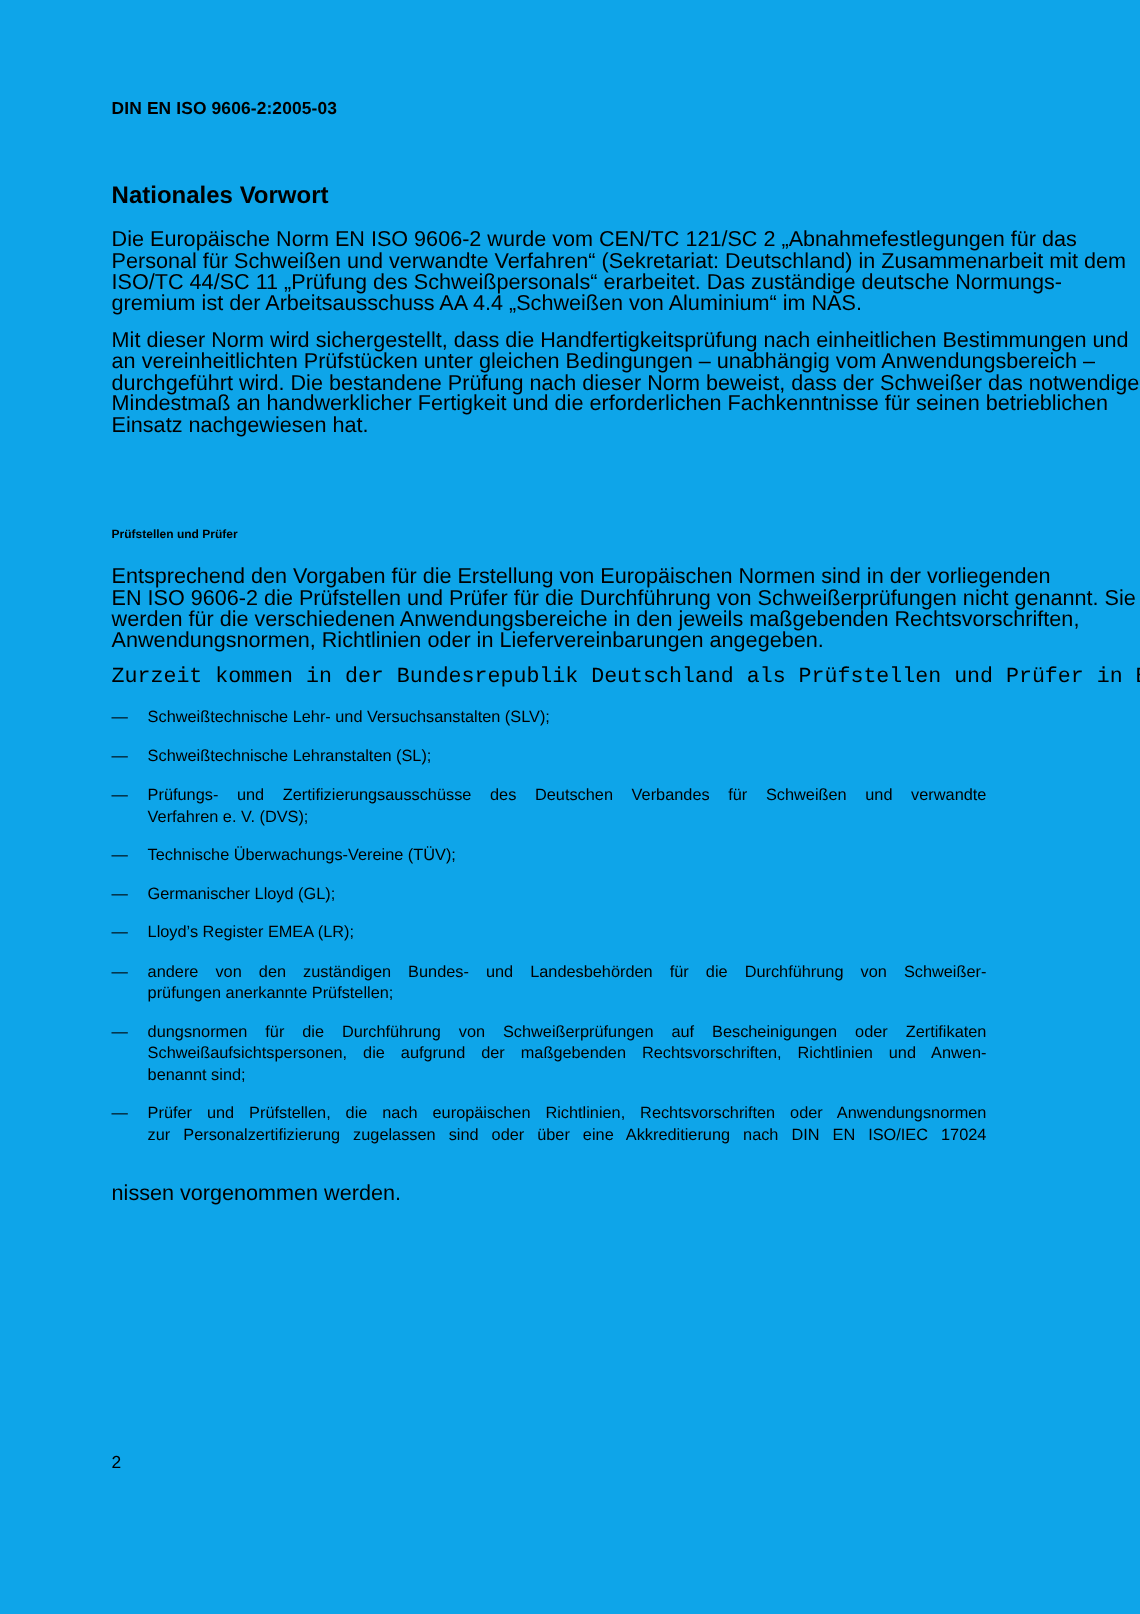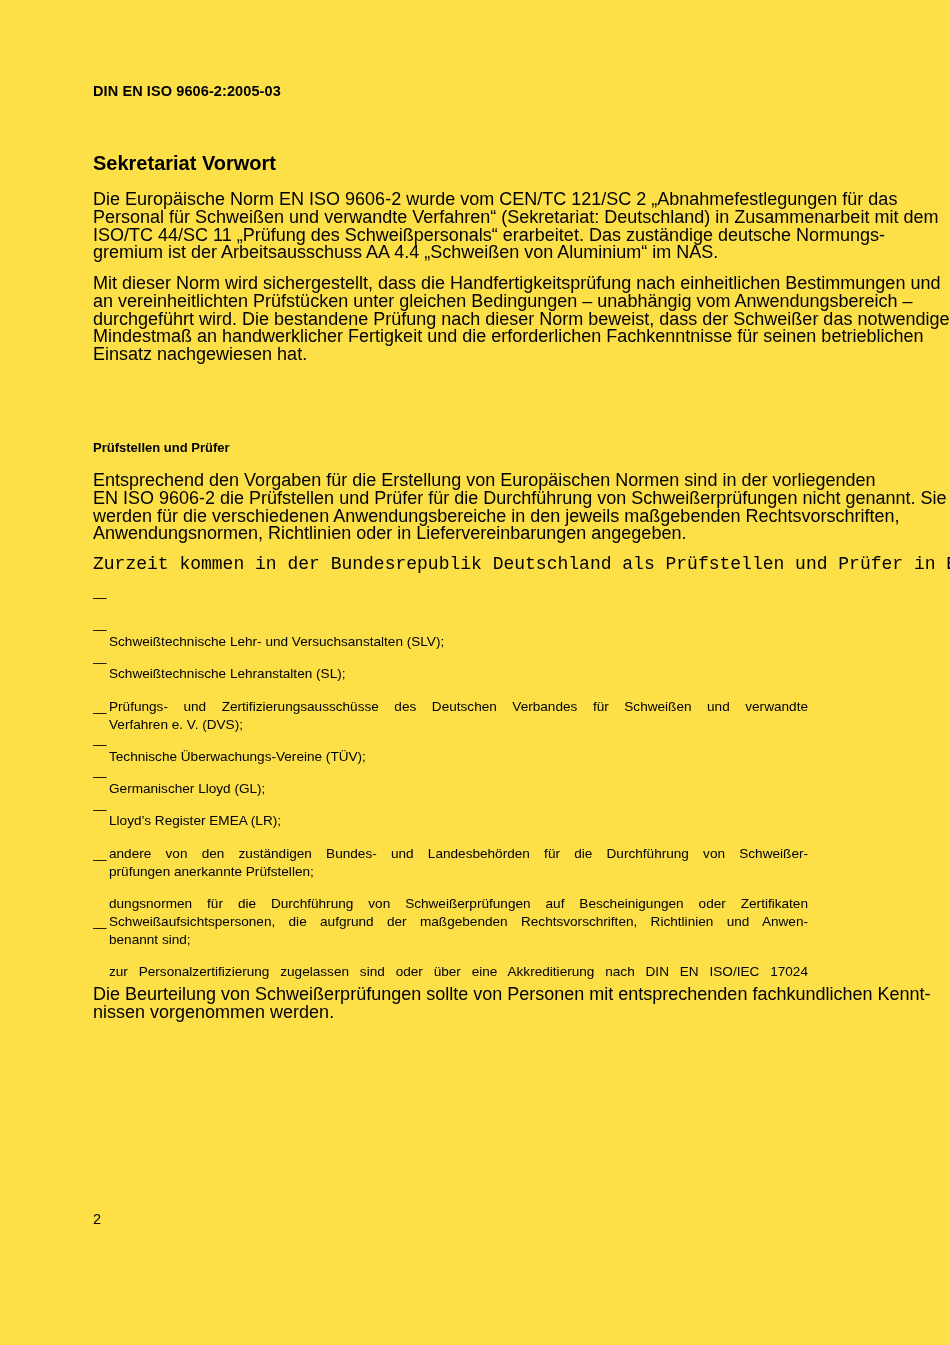--- a/index.html
+++ b/index.html
@@ -12,21 +12,21 @@
       height: 1345px;
       position: relative;
       overflow: hidden;
       font-family: "Liberation Sans", sans-serif;
       color: #000000;
     }
     .page {
       position: absolute;
       left: 0; top: 0;
       width: 950px; height: 1345px;
-      background: #fde047;
+      background: #0ea5e9;
     }
     .doc-id {
       position: absolute;
       left: 93px;
       top: 83px;
       font-size: 14.5px;
       font-weight: bold;
       letter-spacing: 0.1px;
     }
     .title {
@@ -51,58 +51,57 @@
       white-space: nowrap;
       height: 17.8px;
     }
     .line.last {
       text-align-last: left;
     }
     .subhead {
       position: absolute;
       left: 93px;
       top: 440px;
-      font-size: 13px;
+      font-size: 10px;
       font-weight: bold;
       margin: 0;
     }
     .item {
       position: absolute;
       left: 93px;
       width: 729px;
       font-size: 13.6px;
       line-height: 17.8px;
     }
     .dash {
       position: absolute;
       left: 0;
       top: 0;
       width: 18px;
     }
     .item-text {
       position: absolute;
-      left: 16px;
+      left: 30px;
       width: 699px;
-      margin-top: 44px;
     }
     .page-number {
       position: absolute;
       left: 93px;
       top: 1211px;
       font-size: 14.5px;
     }
   </style>
 </head>
 <body>
 
 <div class="page">
 
   <div class="doc-id">DIN EN ISO 9606-2:2005-03</div>
 
-  <h1 class="title">Sekretariat Vorwort</h1>
+  <h1 class="title">Nationales Vorwort</h1>
 
   <div class="block" style="top:191px;">
     <span class="line">Die Europäische Norm EN ISO 9606-2 wurde vom CEN/TC 121/SC 2 „Abnahmefestlegungen für das</span>
     <span class="line">Personal für Schweißen und verwandte Verfahren“ (Sekretariat: Deutschland) in Zusammenarbeit mit dem</span>
     <span class="line">ISO/TC 44/SC 11 „Prüfung des Schweißpersonals“ erarbeitet. Das zuständige deutsche Normungs-</span>
     <span class="line last">gremium ist der Arbeitsausschuss AA 4.4 „Schweißen von Aluminium“ im NAS.</span>
   </div>
 
   <div class="block" style="top:275px;">
     <span class="line">Mit dieser Norm wird sichergestellt, dass die Handfertigkeitsprüfung nach einheitlichen Bestimmungen und</span>
@@ -182,24 +181,24 @@
     <div class="item-text">
       <span class="line">dungsnormen für die Durchführung von Schweißerprüfungen auf Bescheinigungen oder Zertifikaten</span>
       <span class="line">Schweißaufsichtspersonen, die aufgrund der maßgebenden Rechtsvorschriften, Richtlinien und Anwen-</span>
       <span class="line last">benannt sind;</span>
     </div>
   </div>
 
   <div class="item" style="top:919px;">
     <span class="dash">—</span>
     <div class="item-text">
+      <span class="line">Prüfer und Prüfstellen, die nach europäischen Richtlinien, Rechtsvorschriften oder Anwendungsnormen</span>
       <span class="line">zur Personalzertifizierung zugelassen sind oder über eine Akkreditierung nach DIN EN ISO/IEC 17024</span>
     </div>
   </div>
 
   <div class="block" style="top:986px;">
-    <span class="line">Die Beurteilung von Schweißerprüfungen sollte von Personen mit entsprechenden fachkundlichen Kennt-</span>
     <span class="line last">nissen vorgenommen werden.</span>
   </div>
 
   <div class="page-number">2</div>
 
 </div>
 
 </body></html>

